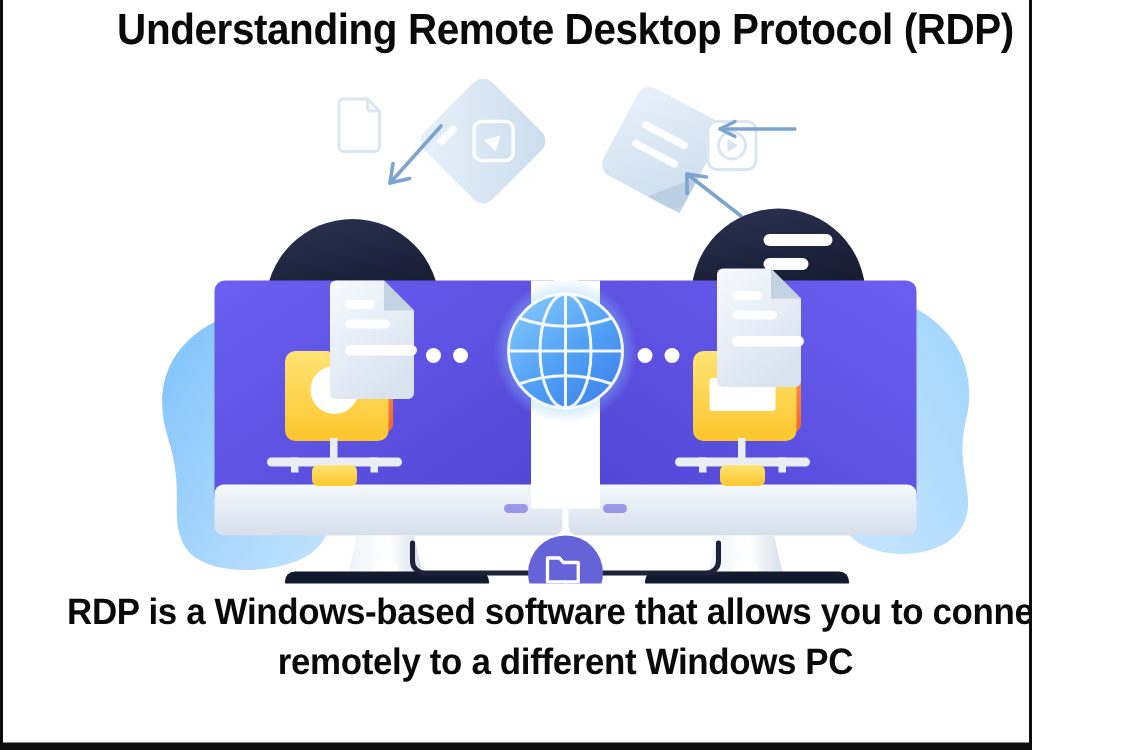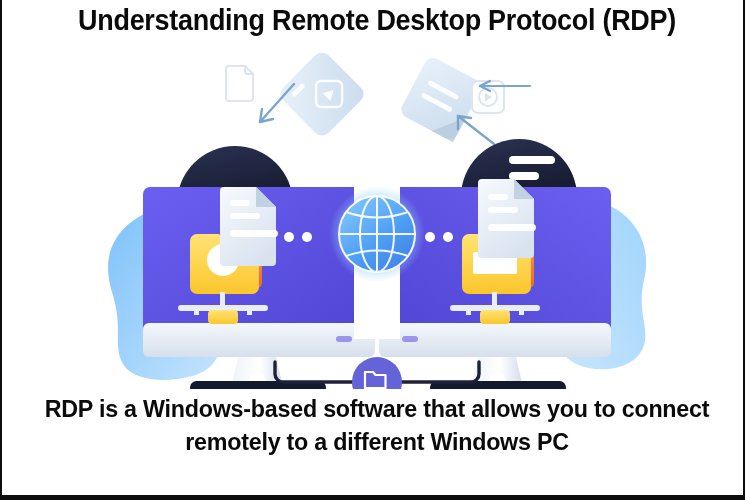--- a/index.html
+++ b/index.html
@@ -8,21 +8,21 @@
     background: #ffffff;
   }
   body {
     width: 750px;
     height: 500px;
     font-family: "Liberation Sans", sans-serif;
     overflow: hidden;
   }
   #page {
     position: relative;
-    width: 745px;
+    width: 688px;
     height: 500px;
     background: #ffffff;
     box-sizing: border-box;
     border-left: 2px solid #0d0d0d;
     border-right: 2px solid #0d0d0d;
     border-bottom: 5px solid #0d0d0d;
     overflow: hidden;
   }
 
   

